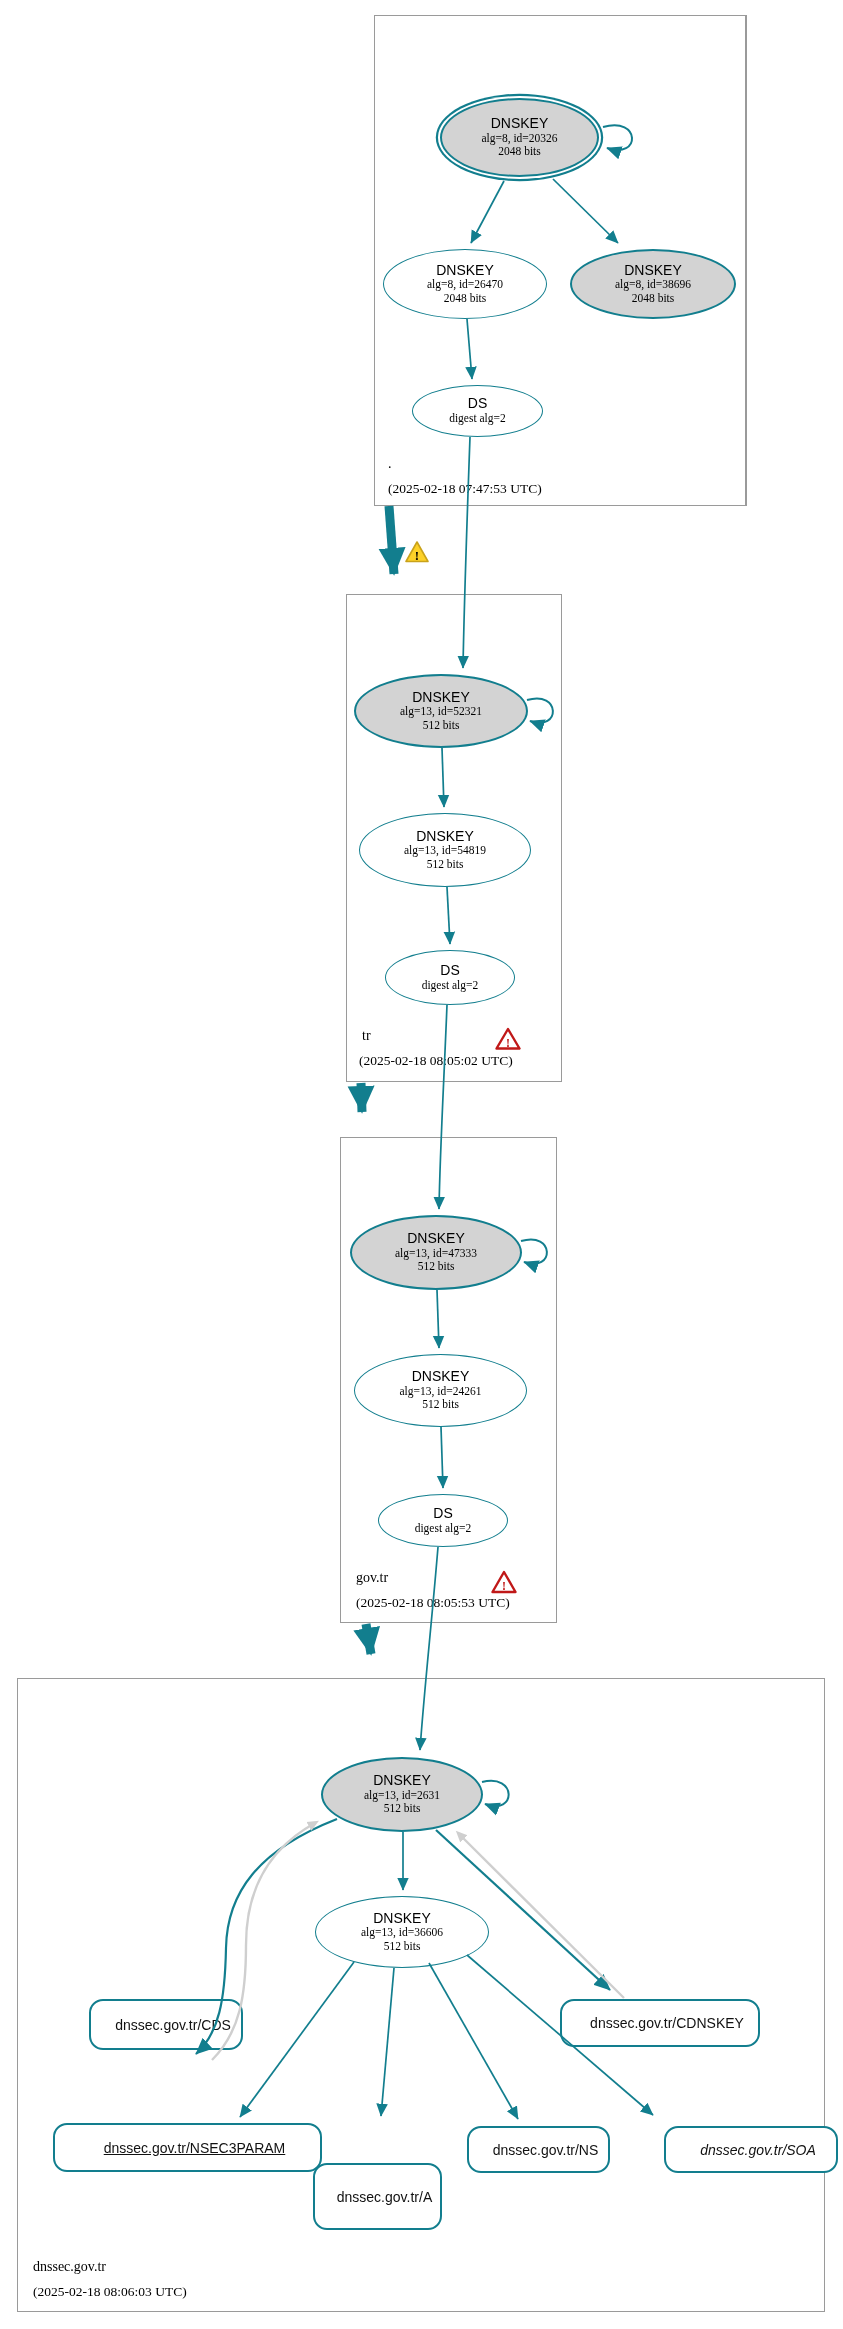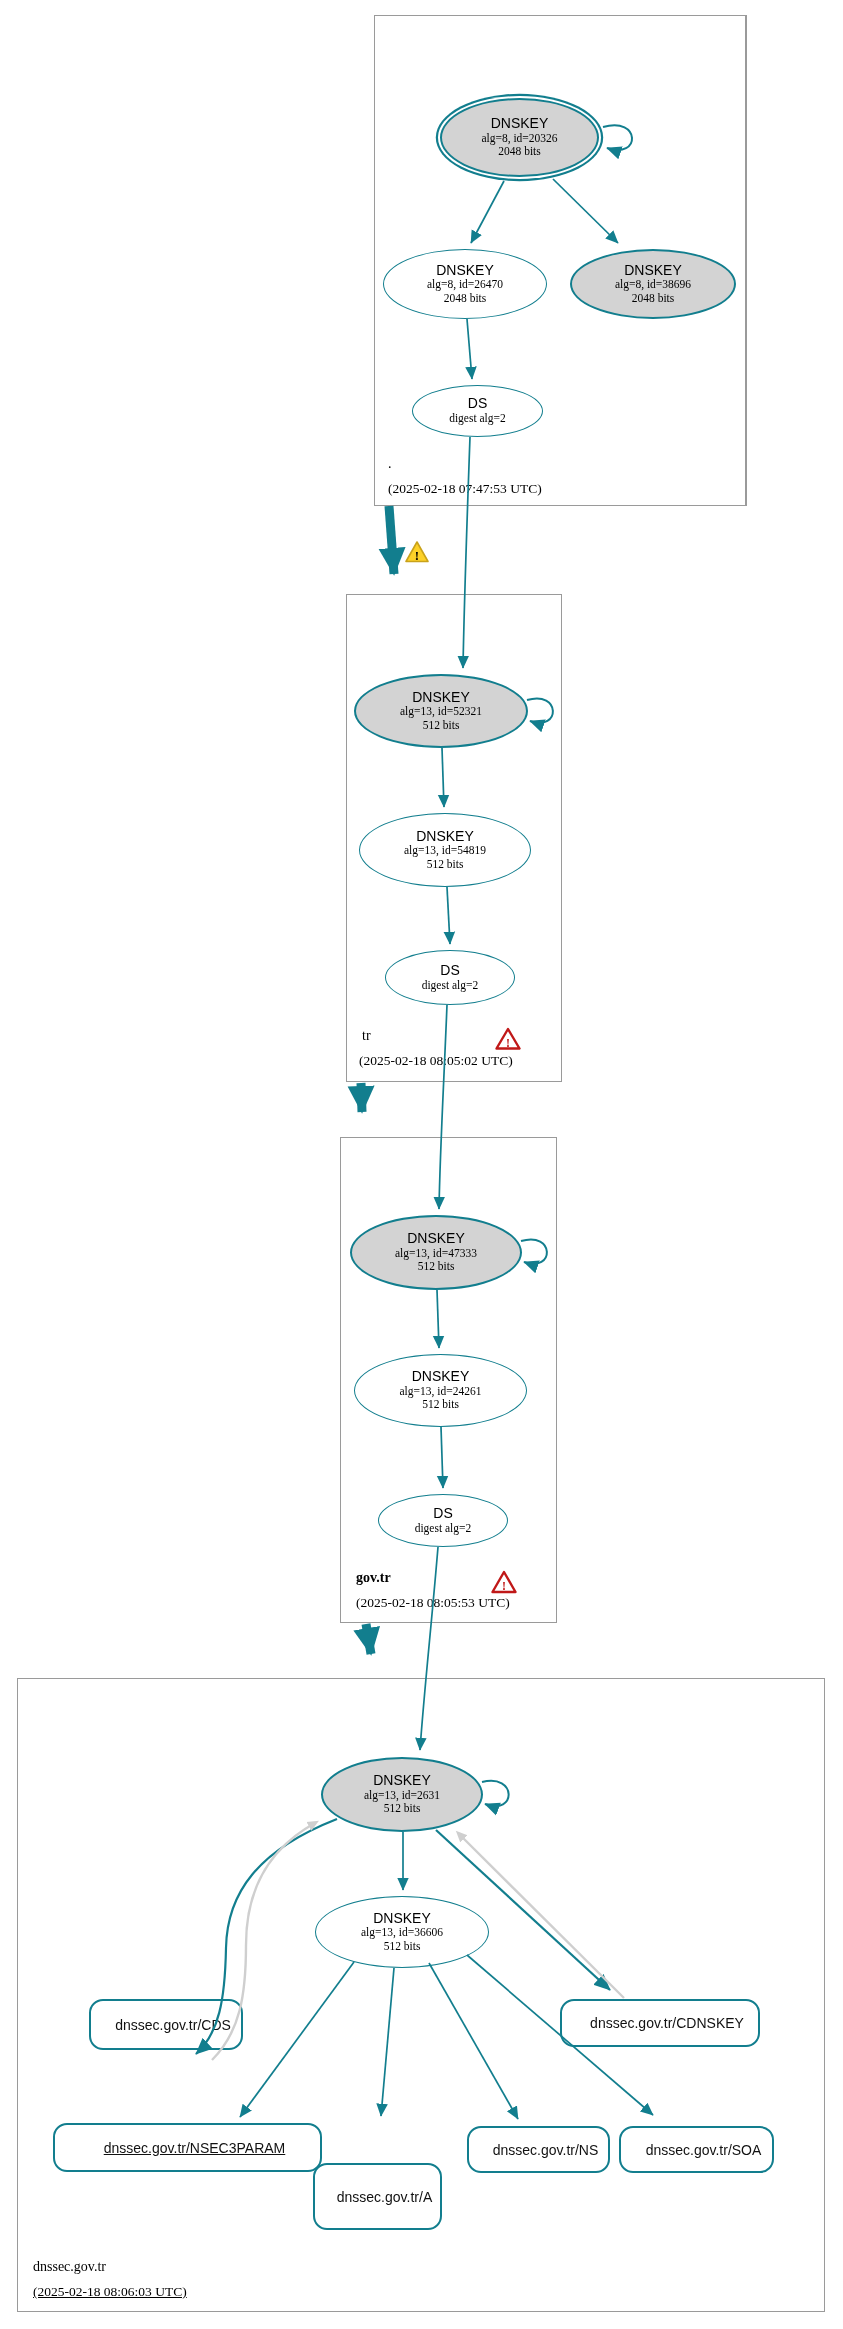--- a/index.html
+++ b/index.html
@@ -37,25 +37,25 @@
   <div class="zonebox" style="left:346px;top:594px;width:216px;height:488px;"></div>
   <div class="zonebox" style="left:340px;top:1137px;width:217px;height:486px;"></div>
   <div class="zonebox" style="left:17px;top:1678px;width:808px;height:634px;"></div>
 
   <div class="zlabel" style="left:388px;top:456px;">.</div>
   <div class="zts" style="left:388px;top:481px;">(2025-02-18 07:47:53 UTC)</div>
 
   <div class="zlabel" style="left:362px;top:1028px;">tr</div>
   <div class="zts" style="left:359px;top:1053px;">(2025-02-18 08:05:02 UTC)</div>
 
-  <div class="zlabel" style="left:356px;top:1570px;font-weight:bold;">gov.tr</div>
+  <div class="zlabel" style="left:356px;top:1570px;">gov.tr</div>
   <div class="zts" style="left:356px;top:1595px;">(2025-02-18 08:05:53 UTC)</div>
 
   <div class="zlabel" style="left:33px;top:2259px;">dnssec.gov.tr</div>
-  <div class="zts" style="left:33px;top:2284px;text-decoration:underline;">(2025-02-18 08:06:03 UTC)</div>
+  <div class="zts" style="left:33px;top:2284px;">(2025-02-18 08:06:03 UTC)</div>
 
   <div class="ellipse gray ksk double" style="left:440px;top:98px;width:159px;height:79px;">
     <span class="node-title">DNSKEY</span>
     <span class="node-meta">alg=8, id=20326</span>
     <span class="node-meta">2048 bits</span>
   </div>
   <div class="ellipse" style="left:383px;top:249px;width:164px;height:70px;">
     <span class="node-title">DNSKEY</span>
     <span class="node-meta">alg=8, id=26470</span>
     <span class="node-meta">2048 bits</span>
@@ -109,21 +109,21 @@
     <span class="node-title">DNSKEY</span>
     <span class="node-meta">alg=13, id=36606</span>
     <span class="node-meta">512 bits</span>
   </div>
 
   <div class="rrset" style="left:560px;top:1999px;width:200px;height:48px;">dnssec.gov.tr/CDNSKEY</div>
   <div class="rrset" style="left:89px;top:1999px;width:154px;height:51px;">dnssec.gov.tr/CDS</div>
   <div class="rrset" style="left:53px;top:2123px;width:269px;height:49px;text-decoration:underline;">dnssec.gov.tr/NSEC3PARAM</div>
   <div class="rrset" style="left:313px;top:2123px;width:129px;height:67px;margin-top:40px;">dnssec.gov.tr/A</div>
   <div class="rrset" style="left:467px;top:2126px;width:143px;height:47px;">dnssec.gov.tr/NS</div>
-  <div class="rrset" style="left:619px;top:2126px;width:155px;height:47px;">dnssec.gov.tr/SOA</div>
+  <div class="rrset" style="left:664px;top:2126px;width:174px;height:47px;font-style:italic;">dnssec.gov.tr/SOA</div>
 
   <svg class="edges" width="843" height="2329" viewBox="0 0 843 2329">
     <defs>
       <marker id="mt" viewBox="0 0 8 8" markerWidth="8" markerHeight="8" refX="7.2" refY="4" orient="auto" markerUnits="strokeWidth">
         <path d="M0,0.6 L7.6,4 L0,7.4 z" fill="#127e8e"></path>
       </marker>
       <marker id="mg" viewBox="0 0 8 8" markerWidth="5" markerHeight="5" refX="4.6" refY="4" orient="auto" markerUnits="strokeWidth">
         <path d="M0,0.6 L7.6,4 L0,7.4 z" fill="#cfcfcf"></path>
       </marker>
       <marker id="mbig" viewBox="0 0 3.4 3.4" markerWidth="3.4" markerHeight="3.4" refX="2.9" refY="1.7" orient="auto" markerUnits="strokeWidth">

